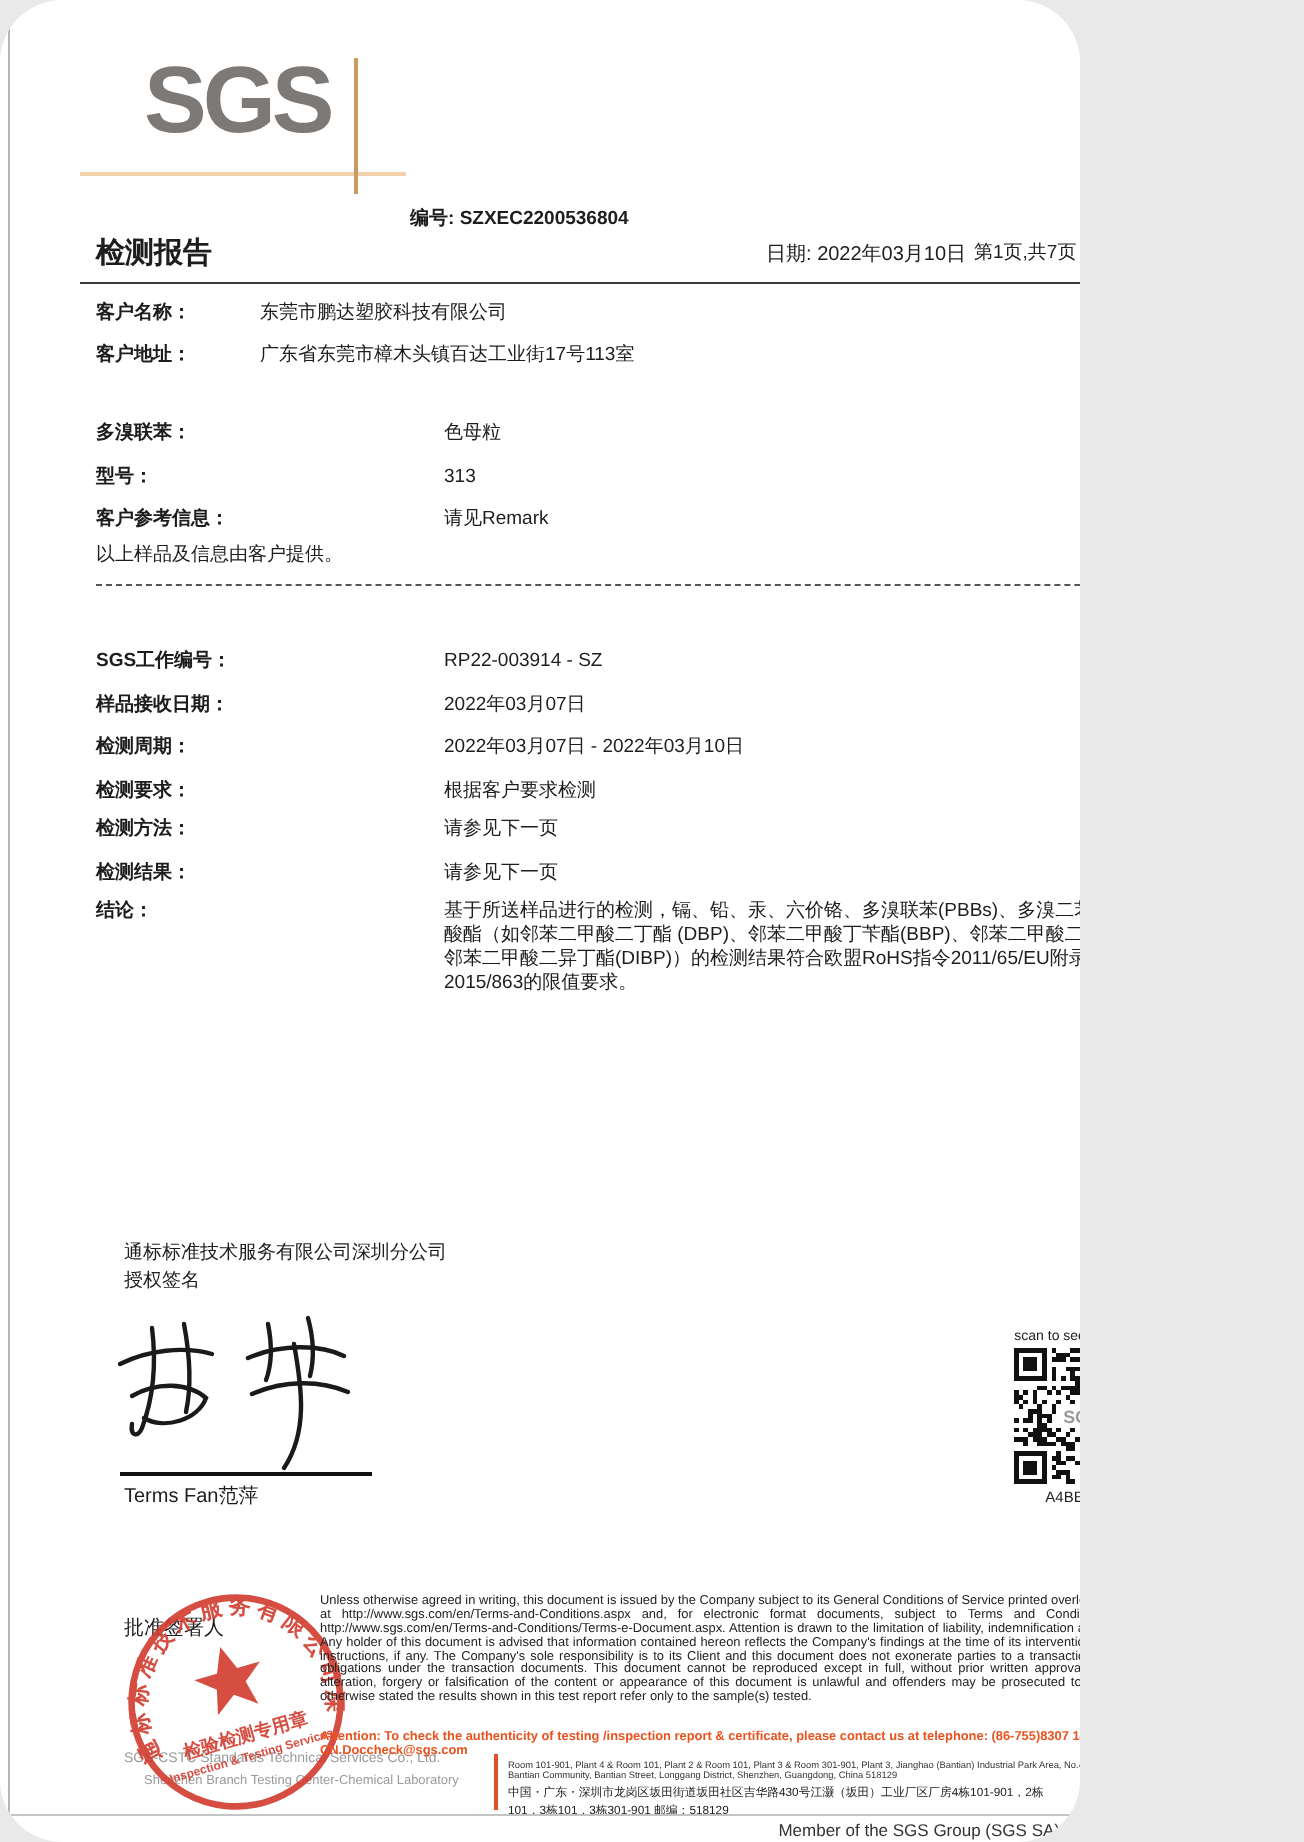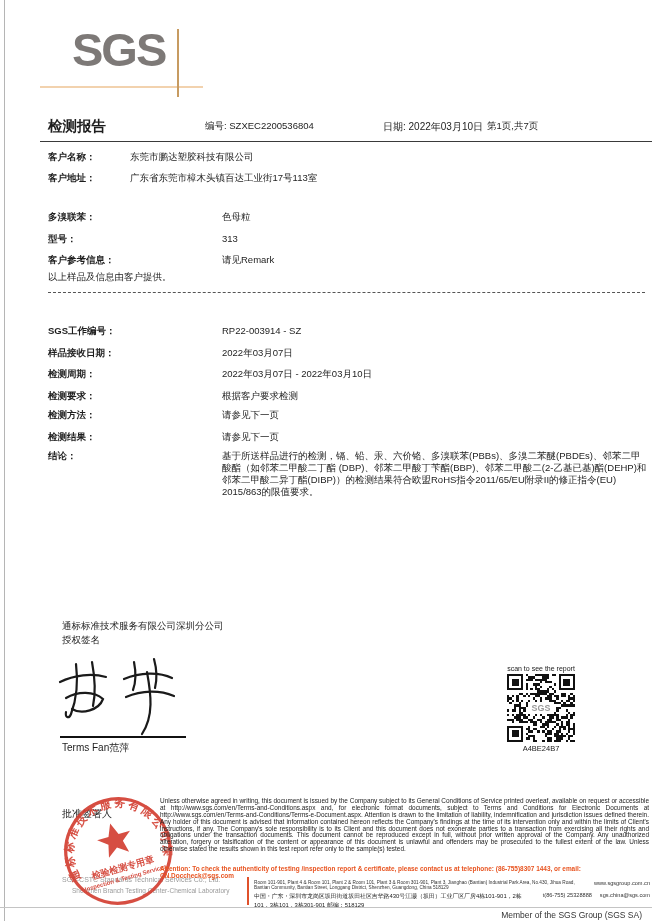--- a/index.html
+++ b/index.html
@@ -1,28 +1,28 @@
 <!DOCTYPE html>
 <html><head>
 <meta charset="utf-8">
 <style>
   html,body{margin:0;padding:0;background:#e9e9e9;}
-  .page{position:relative;width:652px;height:921px;background:#ffffff;overflow:hidden;
-        font-family:"Liberation Sans",sans-serif;color:#1d1d1d;}
+  .page{position:relative;width:540px;height:921px;background:#ffffff;overflow:hidden;
+        font-family:"Liberation Sans",sans-serif;color:#1d1d1d;border-radius:31px;}
   .edge-line{position:absolute;left:4px;top:0;width:1px;height:100%;background:#b5b5b5;}
 
   
   .logo{position:absolute;left:72px;top:26px;font-size:47px;font-weight:700;color:#7d7977;
         letter-spacing:-2px;line-height:1;}
   .logo-hline{position:absolute;left:40px;top:86px;width:163px;height:2px;background:#f2d2ae;}
   .logo-vline{position:absolute;left:177px;top:29px;width:2px;height:68px;background:#c79b61;}
 
   
   .hdr-title{position:absolute;left:48px;top:117px;font-size:14.5px;font-weight:700;}
-  .hdr-no{position:absolute;left:205px;top:120px;font-size:9.5px;}
+  .hdr-no{position:absolute;left:205px;top:103px;font-size:9.5px;font-weight:bold;}
   .hdr-date{position:absolute;left:383px;top:120px;font-size:10px;}
   .hdr-page{position:absolute;left:487px;top:120px;font-size:9.5px;}
   .hdr-rule{position:absolute;left:40px;top:141px;width:612px;height:1px;background:#3a3a3a;}
 
   .row{position:absolute;left:48px;display:flex;font-size:9.5px;line-height:1.25;}
   .row .lb{flex:none;font-weight:bold;}
   .w1 .lb{width:82px;}
   .w2 .lb{width:174px;}
   .val{white-space:pre-wrap;}
   .note{position:absolute;left:48px;font-size:9.5px;}

